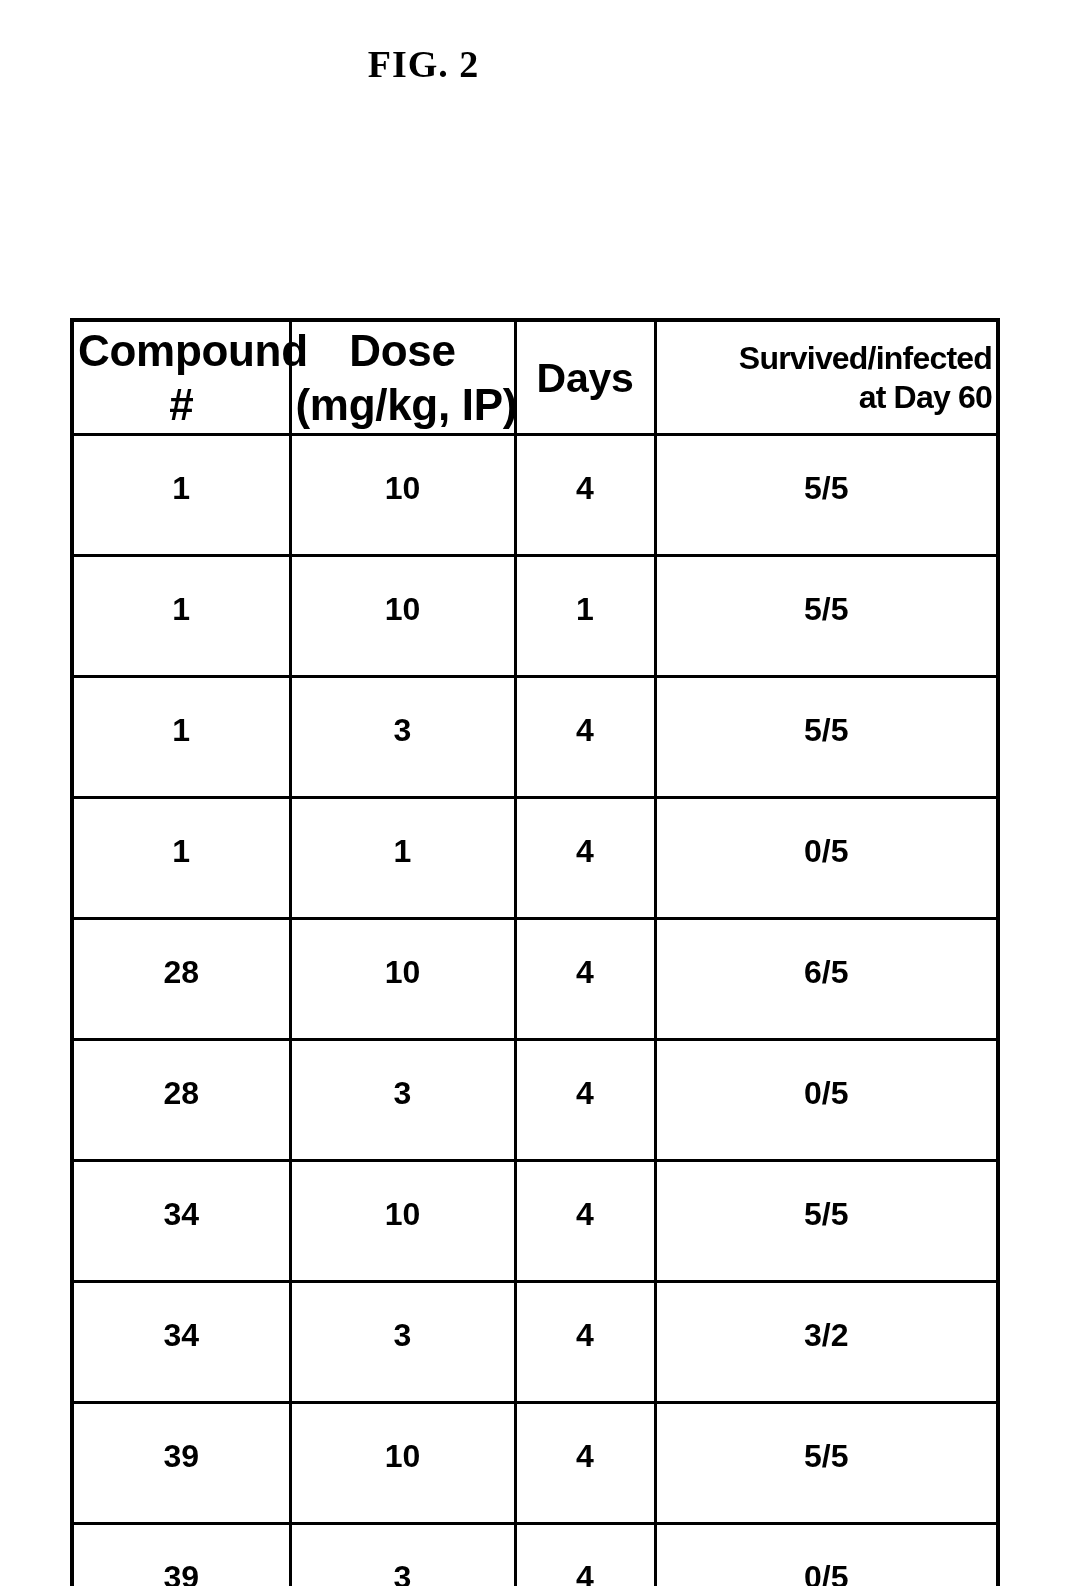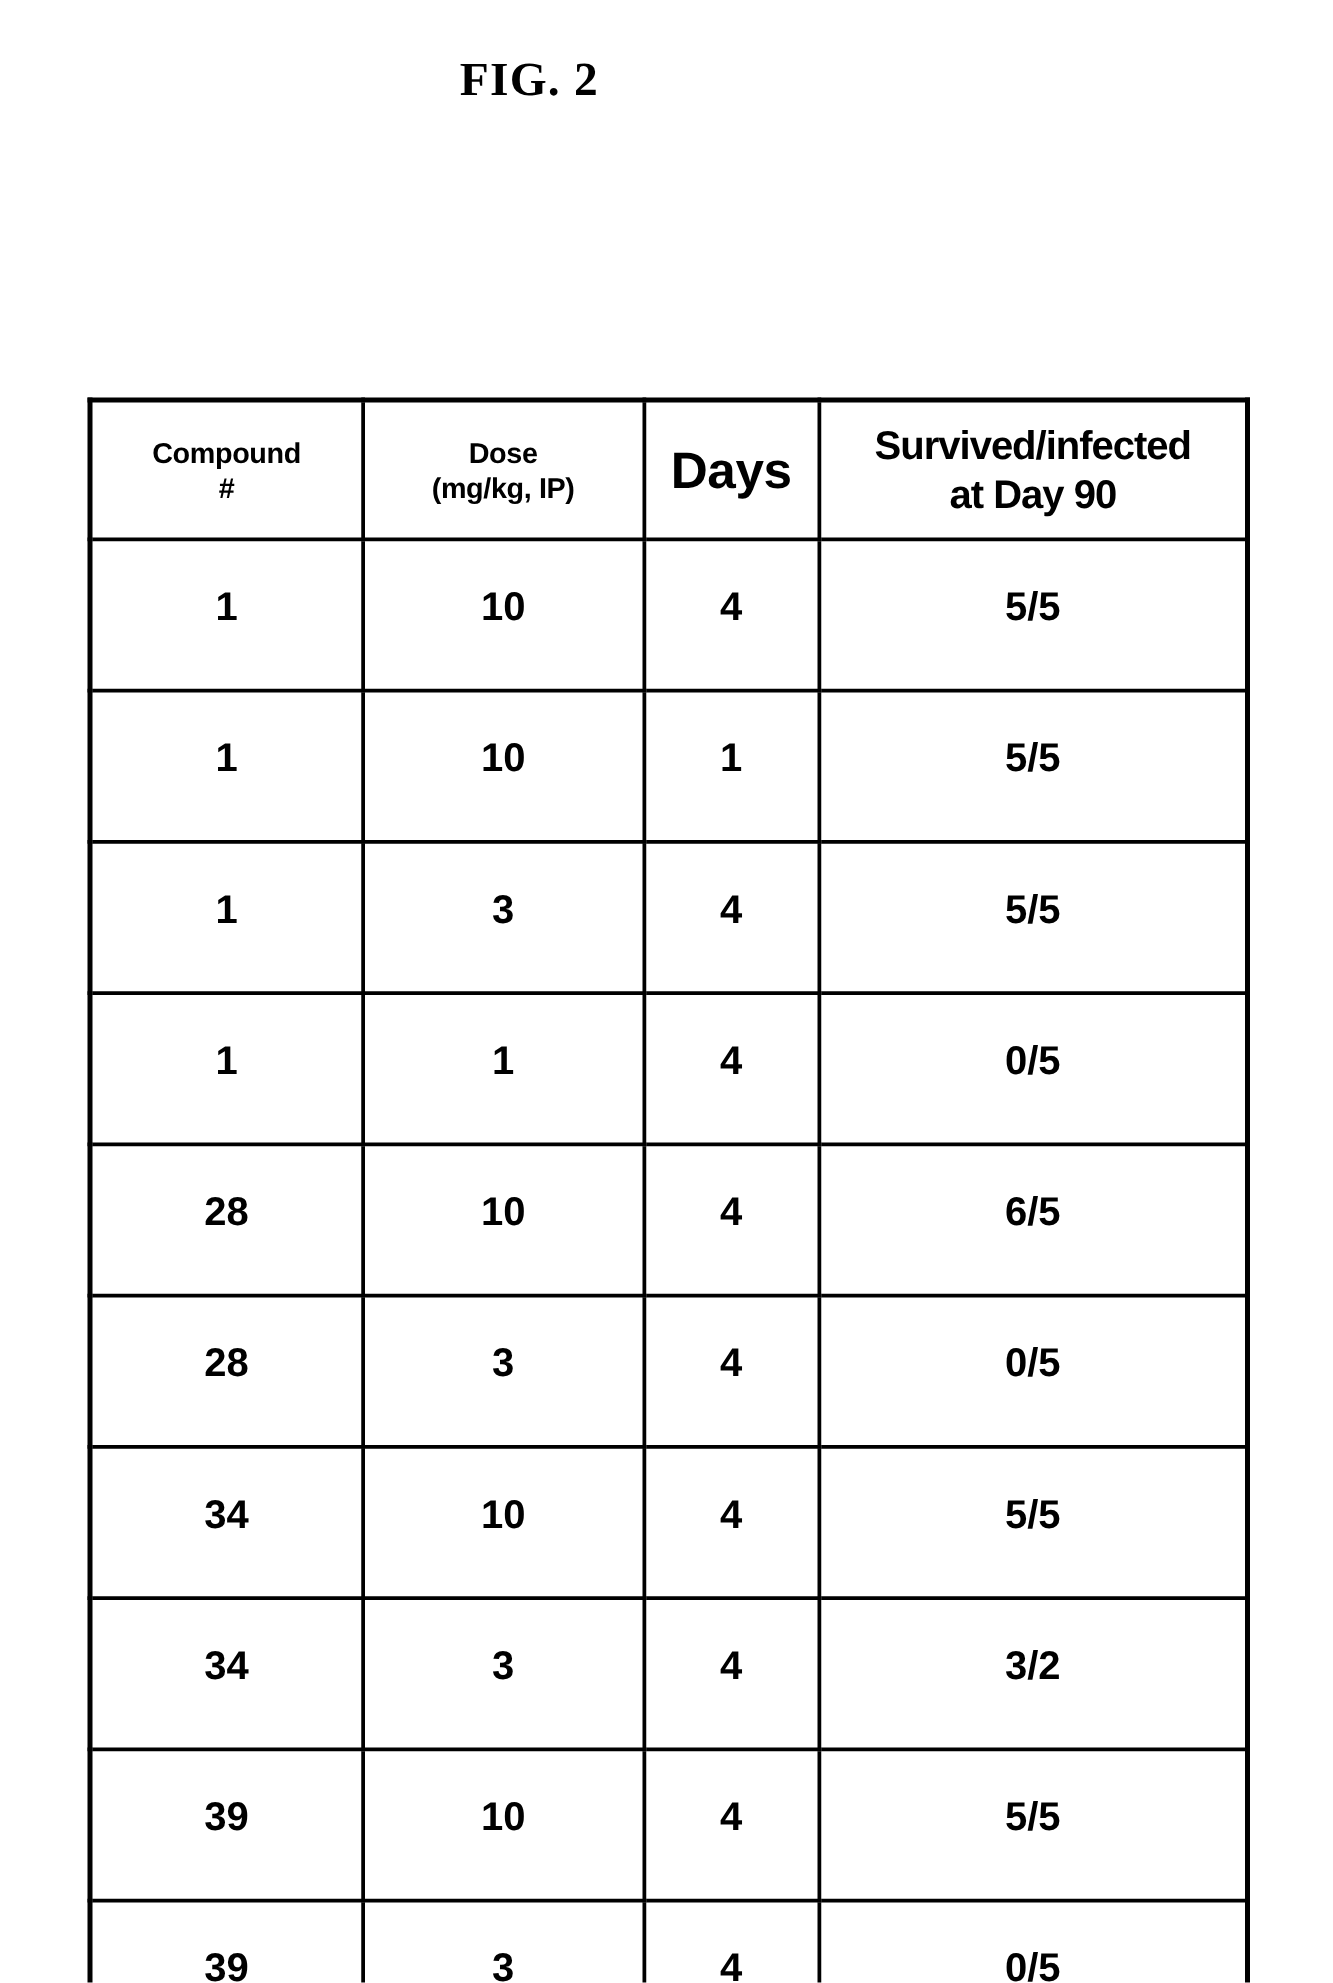--- a/index.html
+++ b/index.html
@@ -60,32 +60,33 @@
     text-align: center;
     vertical-align: middle;
     font-weight: bold;
     color: #000000;
     padding: 0;
   }
 
   
   table.data-table thead th {
     height: 104px;
-    font-size: 23px;
+    font-size: 44px;
     line-height: 1.22;
     letter-spacing: -0.3px;
     padding: 2px 4px;
   }
   table.data-table thead th .hline {
     display: block;
     white-space: nowrap;
   }
   table.data-table thead th.h-survived {
     font-size: 32px;
     letter-spacing: -0.8px;
+    text-align: right;
   }
   table.data-table thead th.h-days {
     font-size: 41px;
   }
 
   
   table.data-table tbody td {
     height: 104px;
     font-size: 32px;
     line-height: 1;
@@ -119,21 +120,21 @@
         </th>
         <th class="h-dose">
           <span class="hline">Dose</span>
           <span class="hline">(mg/kg, IP)</span>
         </th>
         <th class="h-days">
           <span class="hline">Days</span>
         </th>
         <th class="h-survived">
           <span class="hline">Survived/infected</span>
-          <span class="hline">at Day 90</span>
+          <span class="hline">at Day 60</span>
         </th>
       </tr>
     </thead>
 
     <tbody id="table-body">
         <tr>
           <td>1</td>
           <td>10</td>
           <td>4</td>
           <td>5/5</td>

